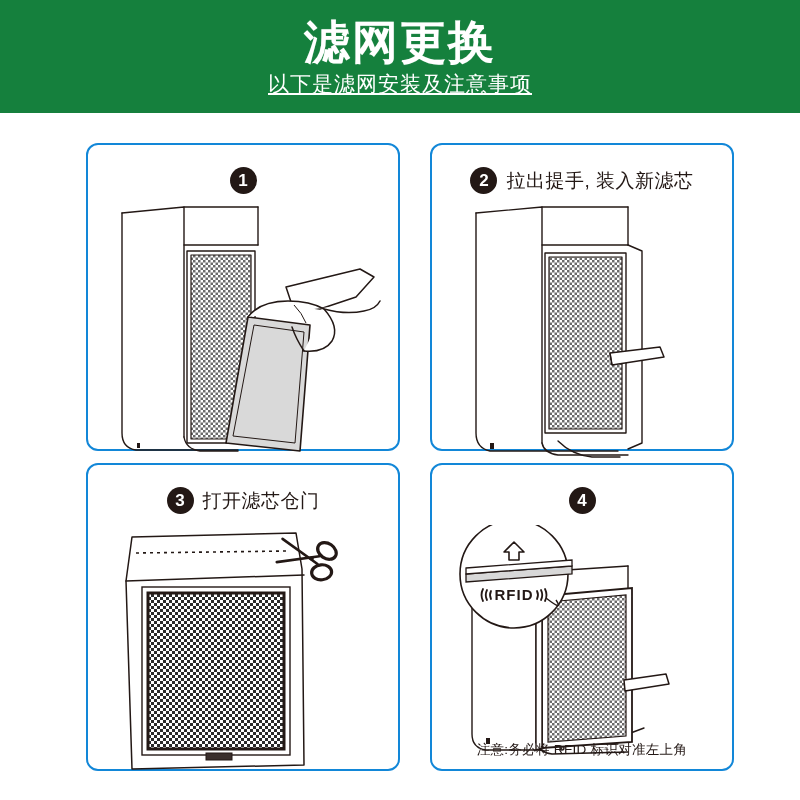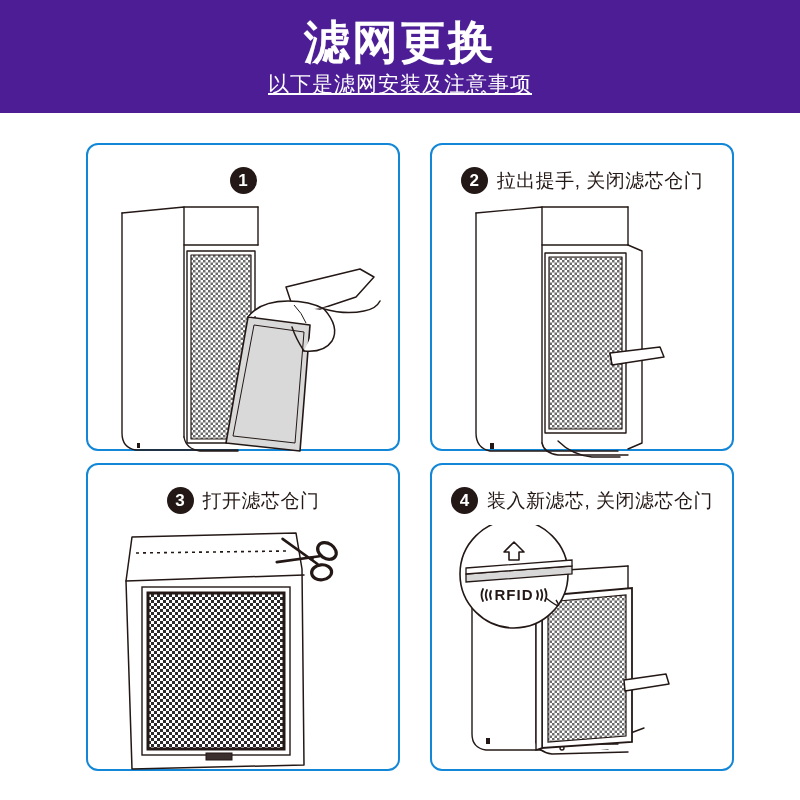--- a/index.html
+++ b/index.html
@@ -7,21 +7,21 @@
     width:800px;height:800px;
     background:#ffffff;
     font-family:"Liberation Sans","DejaVu Sans",sans-serif;
     overflow:hidden;
   }
   .page{position:relative;width:800px;height:800px;}
 
   
   .header{
     position:absolute;left:0;top:0;width:800px;height:113px;
-    background:#4c1d95;
+    background:#15803d;
     display:flex;flex-direction:column;align-items:center;justify-content:center;
   }
   .header-title{
     color:#ffffff;font-size:46px;font-weight:bold;letter-spacing:2px;
     line-height:1;margin:0 0 8px 0;
     text-shadow:0 0 1px rgba(255,255,255,.3);
   }
   .header-sub{
     color:#ffffff;font-size:21px;font-weight:normal;letter-spacing:1px;line-height:1;text-decoration:underline;
   }
@@ -121,21 +121,21 @@
           <g fill="none" stroke="#231815" stroke-width="1">
             <path d="M206 100 Q214 108 218 118"></path>
           </g>
         </svg>
       </div>
     </div>
 
     <div class="card card-2">
       <div class="step-head">
         <div class="step-num">2</div>
-        <div class="step-label">拉出提手, 关闭滤芯仓门</div>
+        <div class="step-label">拉出提手, 装入新滤芯</div>
       </div>
       <div class="art">
         <svg viewBox="0 0 300 258" xmlns="http://www.w3.org/2000/svg">
           <defs>
             <pattern id="mesh2" width="5" height="5" patternUnits="userSpaceOnUse">
               <rect width="5" height="5" fill="#ffffff"></rect>
               <rect x="0" y="0" width="2.5" height="2.5" fill="#6b6b6b"></rect>
               <rect x="2.5" y="2.5" width="2.5" height="2.5" fill="#6b6b6b"></rect>
             </pattern>
           </defs>
@@ -207,21 +207,20 @@
             </g>
             <circle cx="33" cy="18" r="2.2" fill="#231815"></circle>
           </g>
         </svg>
       </div>
     </div>
 
     <div class="card card-4">
       <div class="step-head">
         <div class="step-num">4</div>
-        <div class="step-label">装入新滤芯, 关闭滤芯仓门</div>
       </div>
       <div class="art">
         <svg viewBox="0 0 300 232" xmlns="http://www.w3.org/2000/svg">
           <defs>
             <pattern id="mesh4" width="5" height="5" patternUnits="userSpaceOnUse">
               <rect width="5" height="5" fill="#ffffff"></rect>
               <rect x="0" y="0" width="2.5" height="2.5" fill="#6b6b6b"></rect>
               <rect x="2.5" y="2.5" width="2.5" height="2.5" fill="#6b6b6b"></rect>
             </pattern>
           </defs>
@@ -267,16 +266,17 @@
                 <path d="M55 52 Q52.5 57 55 62"></path>
                 <path d="M59 53 Q57 57 59 61"></path>
                 <path d="M113 51 Q116 57 113 63"></path>
                 <path d="M109 52 Q111.5 57 109 62"></path>
                 <path d="M105 53 Q107 57 105 61"></path>
               </g>
             </g>
           </g>
         </svg>
       </div>
+      <div class="note">注意:务必将 RFID 标识对准左上角</div>
     </div>
 
   </div>
 </div>
 
 </body></html>

